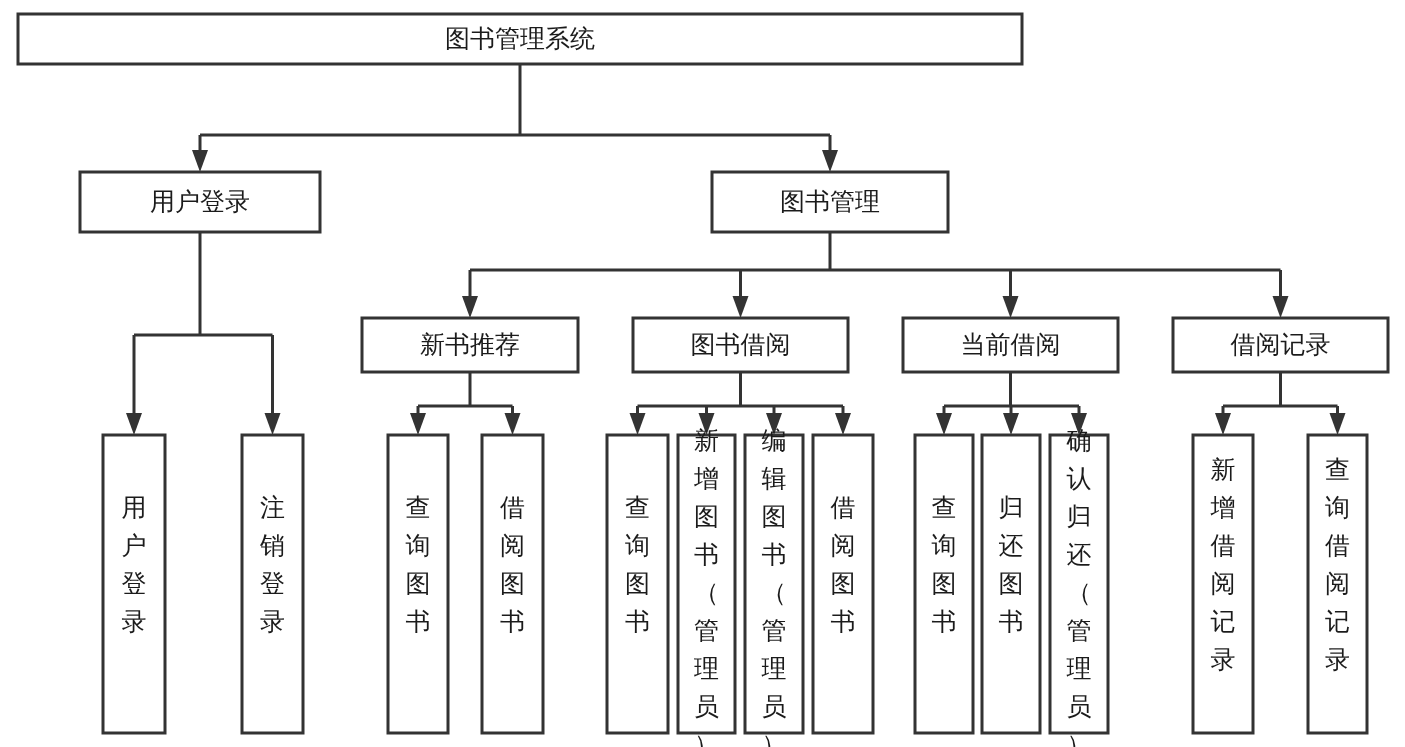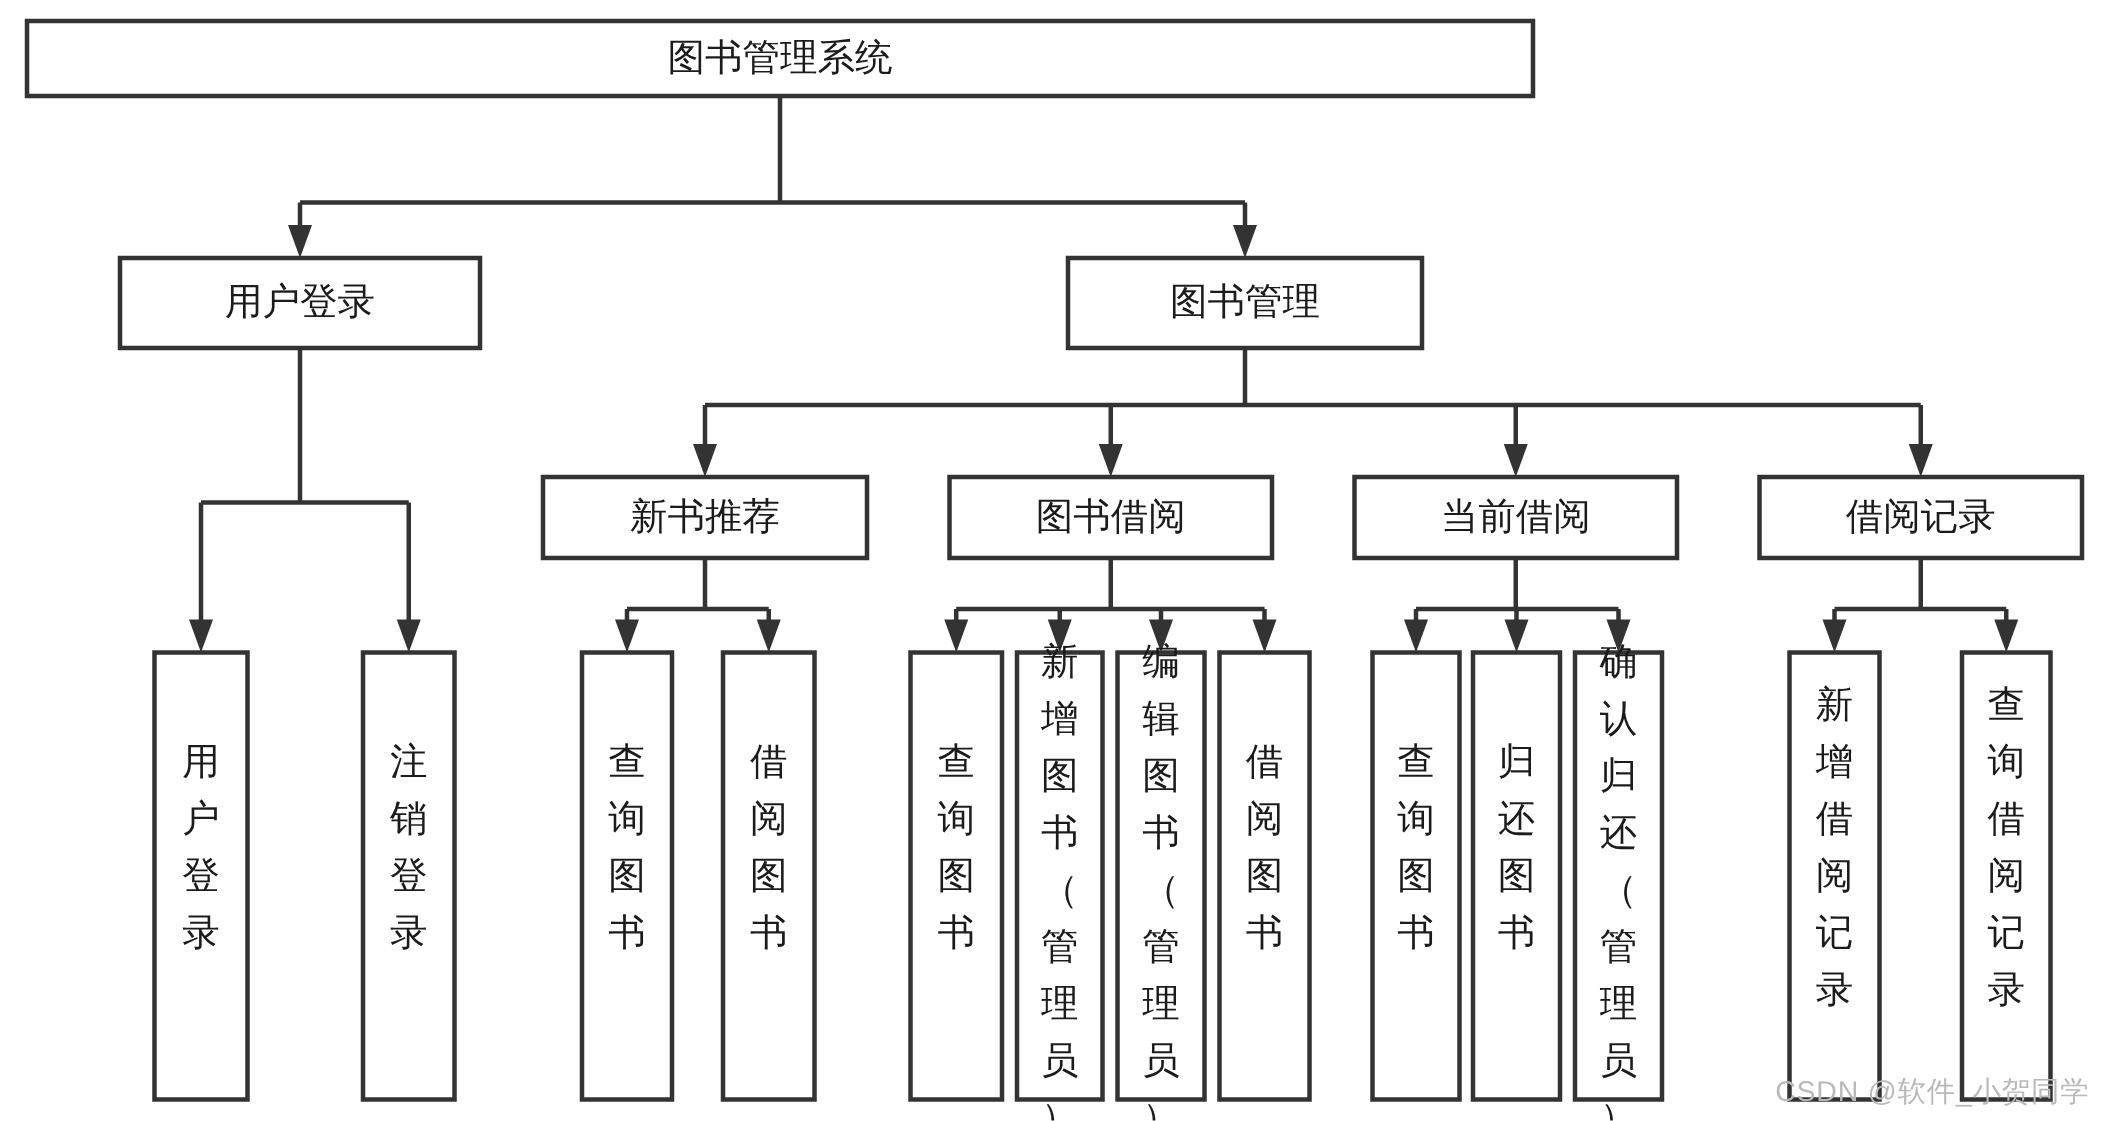--- a/index.html
+++ b/index.html
@@ -218,14 +218,13 @@
           <rect x="1193" y="435" width="60" height="298" class="node-box"></rect>
           <text x="1223" y="478" class="node-label-vertical"><tspan x="1223" dy="0">新</tspan><tspan x="1223" dy="38">增</tspan><tspan x="1223" dy="38">借</tspan><tspan x="1223" dy="38">阅</tspan><tspan x="1223" dy="38">记</tspan><tspan x="1223" dy="38">录</tspan></text>
         </g>
         <g>
           <rect x="1308" y="435" width="59" height="298" class="node-box"></rect>
           <text x="1337.5" y="478" class="node-label-vertical"><tspan x="1337.5" dy="0">查</tspan><tspan x="1337.5" dy="38">询</tspan><tspan x="1337.5" dy="38">借</tspan><tspan x="1337.5" dy="38">阅</tspan><tspan x="1337.5" dy="38">记</tspan><tspan x="1337.5" dy="38">录</tspan></text>
         </g>
       </g>
   </svg>
 
-  <div class="watermark">CSDN @软件_小贺同学</div>
 </div>
 
 </body></html>

